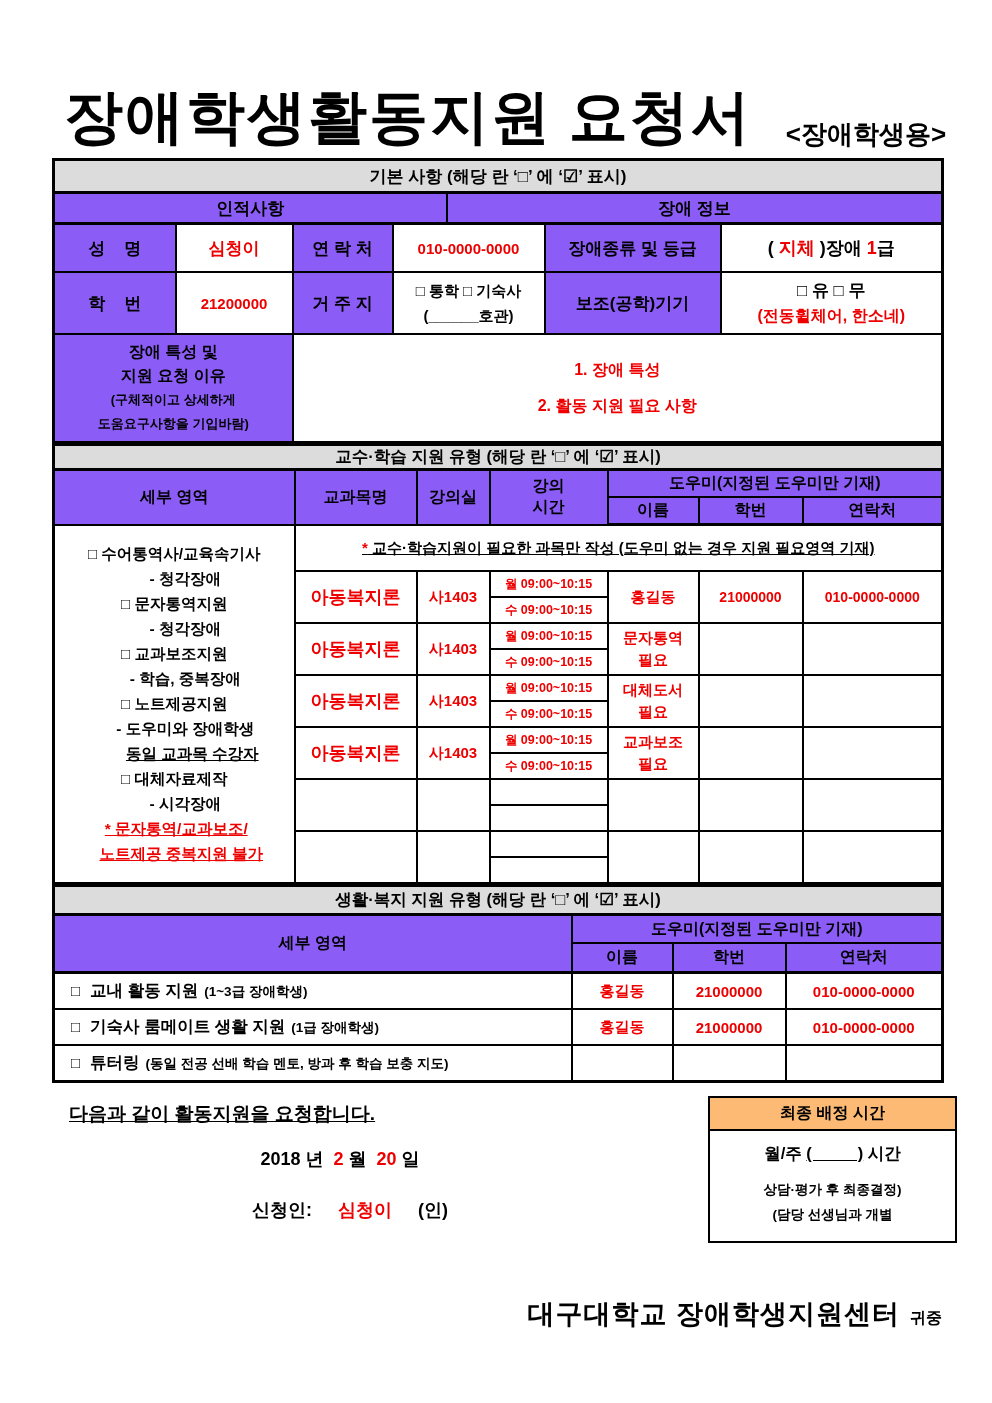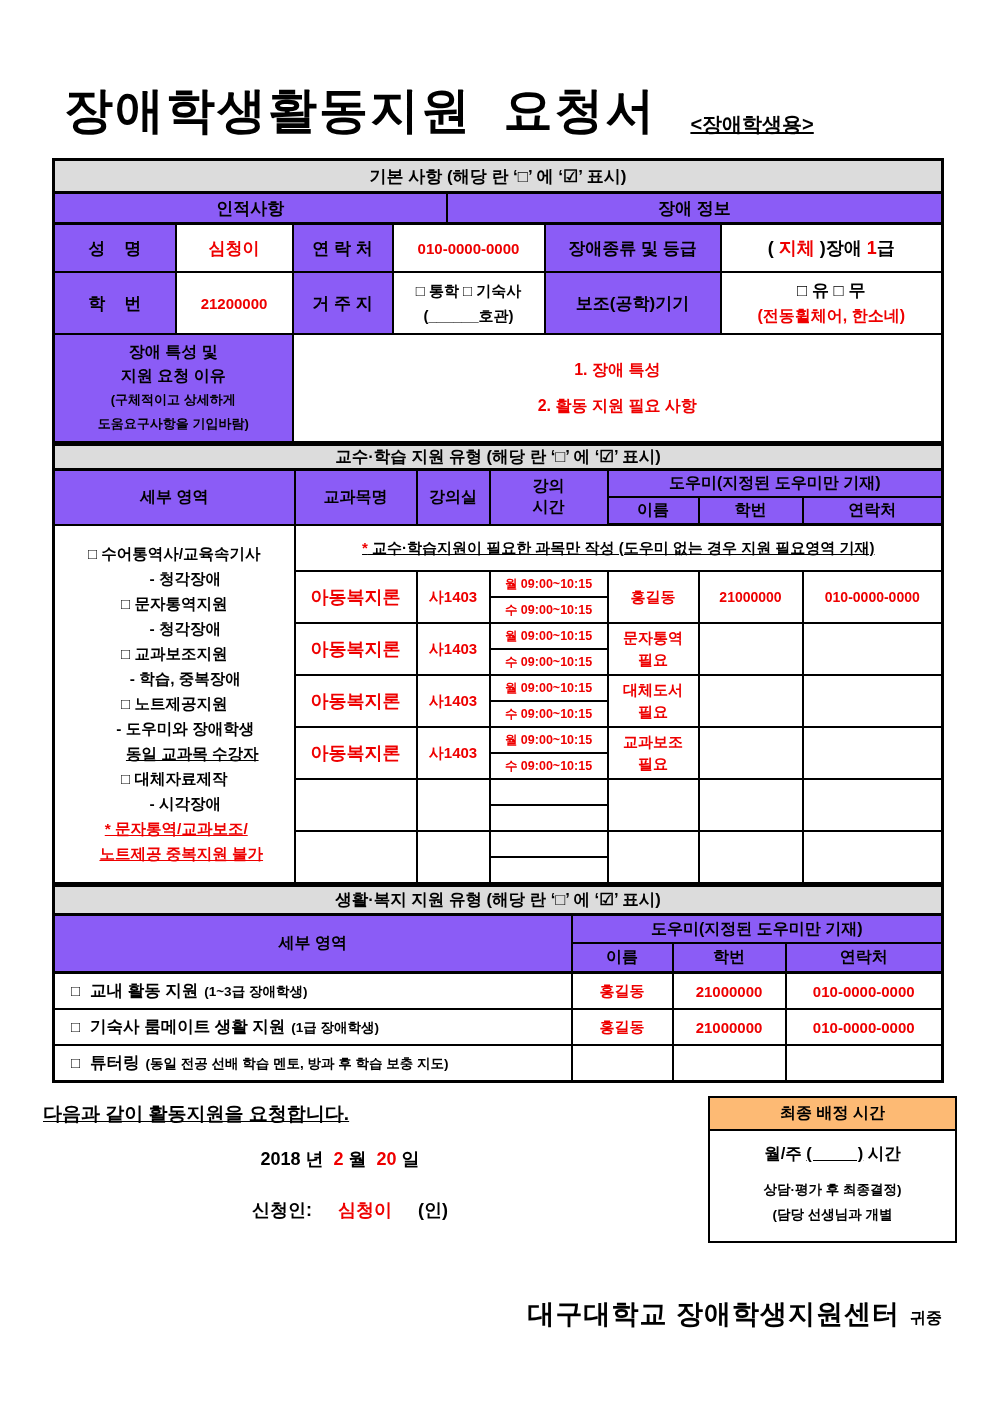--- a/index.html
+++ b/index.html
@@ -1,23 +1,23 @@
 <!DOCTYPE html>
 <html><head>
 <meta charset="utf-8">
 <style>
   html,body{margin:0;padding:0;background:#fff;}
   .page{position:relative;width:992px;height:1403px;background:#fff;overflow:hidden;
         font-family:"Liberation Sans",sans-serif;color:#000;font-weight:bold;}
 
   
   .title-row{position:absolute;left:64px;top:78px;width:880px;display:flex;align-items:flex-end;gap:34px;}
-  .main-title{font-size:49px;font-weight:800;letter-spacing:2px;white-space:nowrap;
-              font-family:Liberation Mono, monospace;}
-  .title-tag{font-size:20px;text-decoration:underline;padding-bottom:6px;white-space:nowrap;}
+  .main-title{font-size:59px;font-weight:800;letter-spacing:2px;white-space:nowrap;
+              font-family:Liberation Serif, serif;}
+  .title-tag{font-size:26px;padding-bottom:6px;white-space:nowrap;}
 
   
   .form-wrap{position:absolute;left:52px;top:158px;width:889px;}
   table.tbl{width:889px;border-collapse:collapse;table-layout:fixed;border:3px solid #000;}
   table.tbl + table.tbl{border-top:none;}
   .tbl td,.tbl th{border:2px solid #000;padding:0;text-align:center;vertical-align:middle;
                   font-weight:bold;overflow:hidden;}
   .bar{background:#dcdcdc;font-size:17px;}
   .bb3{border-bottom-width:3px !important;}
   .g{background:#8b5cf6;}
@@ -64,21 +64,21 @@
   .t-welfare th{font-size:16px;}
   .h26{height:26px;}
   .h27{height:27px;}
   .wrow td{height:34px;}
   .wlab{text-align:left !important;padding-left:16px !important;font-size:16.5px;}
   .wlab .wl{margin-left:10px;}
   .wlab .wp{margin-left:6px;font-size:13.5px;}
   .wval{font-size:15px;}
 
   
-  .request{position:absolute;left:43px;top:1101px;font-size:19px;text-decoration:underline;white-space:pre;}
+  .request{position:absolute;left:69px;top:1101px;font-size:19px;text-decoration:underline;white-space:pre;}
   .date-line{position:absolute;left:140px;top:1147px;width:400px;text-align:center;font-size:18px;white-space:pre;}
   .applicant{position:absolute;left:140px;top:1198px;width:420px;text-align:center;font-size:18px;white-space:pre;}
   .applicant .nm{margin:0 26px;}
   .final-box{position:absolute;left:708px;top:1096px;width:245px;border:2px solid #000;background:#fff;}
   .fb-title{height:31px;background:#fdba74;border-bottom:2px solid #000;display:flex;
             align-items:center;justify-content:center;font-size:16px;}
   .fb-body{padding:12px 4px 14px;text-align:center;}
   .fb-line{font-size:16.5px;margin-bottom:12px;white-space:pre;}
   .fb-note{font-size:13.5px;line-height:25px;}
 

